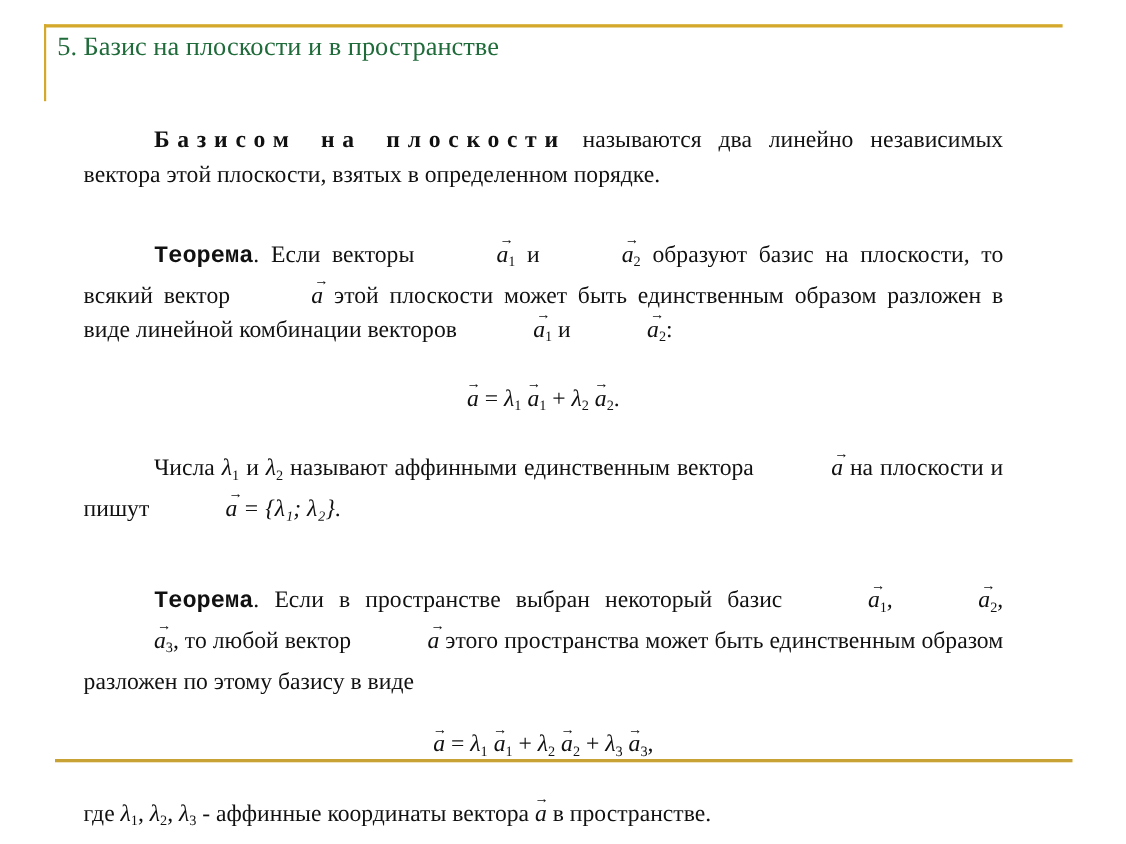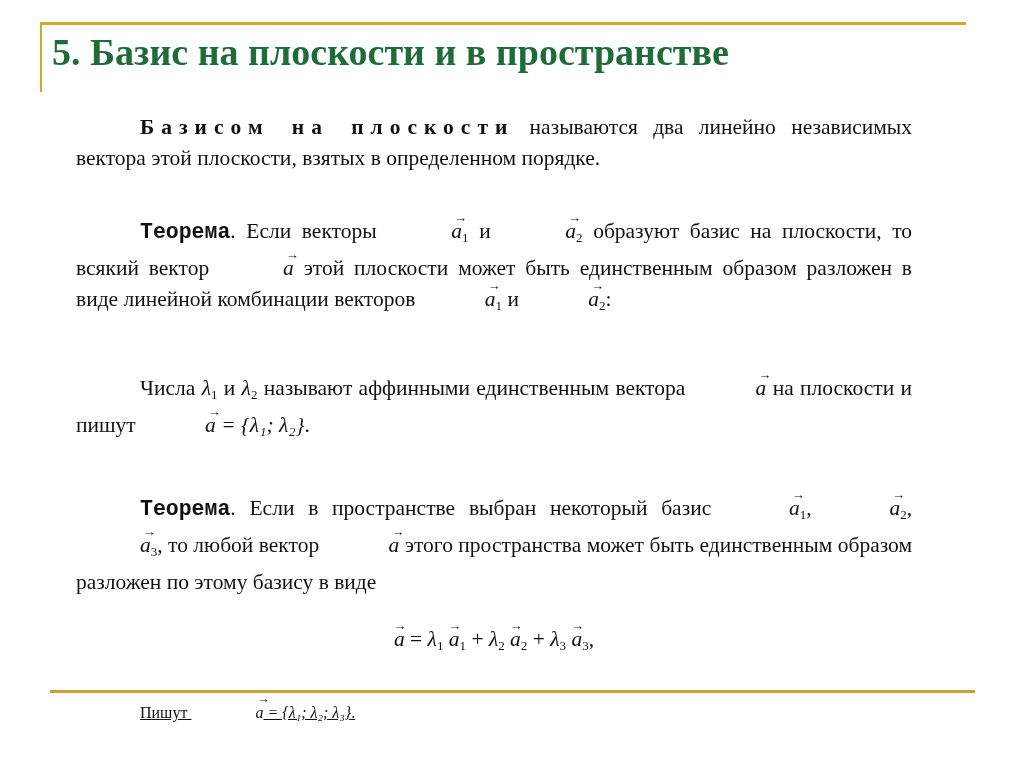--- a/index.html
+++ b/index.html
@@ -1,21 +1,21 @@
 <!DOCTYPE html>
 <html><head>
 <meta charset="utf-8">
 <style>
   html, body { margin:0; padding:0; }
   body { width:1024px; height:767px; background:#ffffff; position:relative; overflow:hidden;
          font-family:"Liberation Serif", serif; color:#111; }
   .top-rule { position:absolute; left:40px; top:22px; width:926px; height:3px; background:#d4a82a; }
   .left-rule { position:absolute; left:40px; top:22px; width:2px; height:70px; background:#d4a82a; }
   .bottom-rule { position:absolute; left:50px; top:690px; width:925px; height:3px; background:#c9a235; }
-  .title { position:absolute; left:52px; top:30px; font-size:38px; font-weight:bold; color:#1f6b3a;
+  .title { position:absolute; left:52px; top:30px; font-size:24px; font-weight:normal; color:#1f6b3a;
            font-family:"Liberation Serif", serif; white-space:nowrap; }
   .body { position:absolute; left:60px; top:96px; width:868px; font-size:21.5px; line-height:31px; }
   .p { text-align:justify; text-align-last:left; margin:16px; }
   .indent { text-indent:64px; }
   .sp { letter-spacing:7px; font-weight:bold; }
   .b { font-weight:bold;font-family:Liberation Mono, monospace; }
   .m { font-style:italic; font-family:"Liberation Serif", serif; }
   .vec { position:relative; display:inline-block; font-style:italic; }
   .vec::before { content:"\2192"; position:absolute; left:50%; transform:translateX(-45%); top:-14px;
                  font-size:13px; font-style:normal; }
@@ -29,25 +29,27 @@
 
 <div class="top-rule"></div>
 <div class="left-rule"></div>
 <div class="title">5. Базис на плоскости и в пространстве</div>
 
 <div class="body">
   <p class="p indent"><span class="sp">Базисом на плоскости</span><span> называются два линейно независимых вектора этой плоскости, взятых в определенном порядке.</span></p>
   <div class="gap"></div>
   <p class="p indent"><span class="b">Теорема</span><span>. Если векторы </span><span class="vec"><span>a</span></span><sub>1</sub><span> и </span><span class="vec"><span>a</span></span><sub>2</sub><span> образуют базис на плоскости, то всякий вектор </span><span class="vec"><span>a</span></span><span> этой плоскости может быть единственным образом разложен в виде линейной комбинации векторов </span><span class="vec"><span>a</span></span><sub>1</sub><span> и </span><span class="vec"><span>a</span></span><sub>2</sub><span>:</span></p>
   <div class="gap"></div>
+  <p class="formula"><span class="vec"><span>a</span></span><span> = </span><span class="m">λ</span><sub>1</sub> <span class="vec"><span>a</span></span><sub>1</sub><span> + </span><span class="m">λ</span><sub>2</sub> <span class="vec"><span>a</span></span><sub>2</sub><span>.</span></p>
   <div class="gap"></div>
   <p class="p indent"><span>Числа </span><span class="m">λ</span><sub>1</sub><span> и </span><span class="m">λ</span><sub>2</sub><span> называют аффинными единственным вектора </span><span class="vec"><span>a</span></span><span> на плоскости и пишут </span><span class="vec"><span>a</span></span><span class="m"> = {λ₁; λ₂}</span><span>.</span></p>
   <div class="gap"></div>
   <div class="gap"></div>
   <p class="p indent"><span class="b">Теорема</span><span>. Если в пространстве выбран некоторый базис </span><span class="vec"><span>a</span></span><sub>1</sub><span>, </span><span class="vec"><span>a</span></span><sub>2</sub><span>, </span><span class="vec"><span>a</span></span><sub>3</sub><span>, то любой вектор </span><span class="vec"><span>a</span></span><span> этого пространства может быть единственным образом разложен по этому базису в виде</span></p>
   <div class="gap"></div>
   <p class="formula"><span class="vec"><span>a</span></span><span> = </span><span class="m">λ</span><sub>1</sub> <span class="vec"><span>a</span></span><sub>1</sub><span> + </span><span class="m">λ</span><sub>2</sub> <span class="vec"><span>a</span></span><sub>2</sub><span> + </span><span class="m">λ</span><sub>3</sub> <span class="vec"><span>a</span></span><sub>3</sub><span>,</span></p>
   <div class="gap"></div>
+  <p class="p"><span>где </span><span class="m">λ</span><sub>1</sub>, <span class="m">λ</span><sub>2</sub>, <span class="m">λ</span><sub>3</sub><span> - аффинные координаты вектора </span><span class="vec"><span>a</span></span><span> в пространстве.</span></p>
   <div class="gap"></div>
   <p class="p indent small"><span>Пишут </span><span class="vec"><span>a</span></span><span class="m"> = {λ₁; λ₂; λ₃}</span><span>.</span></p>
 </div>
 
 <div class="bottom-rule"></div>
 
 </body></html>

